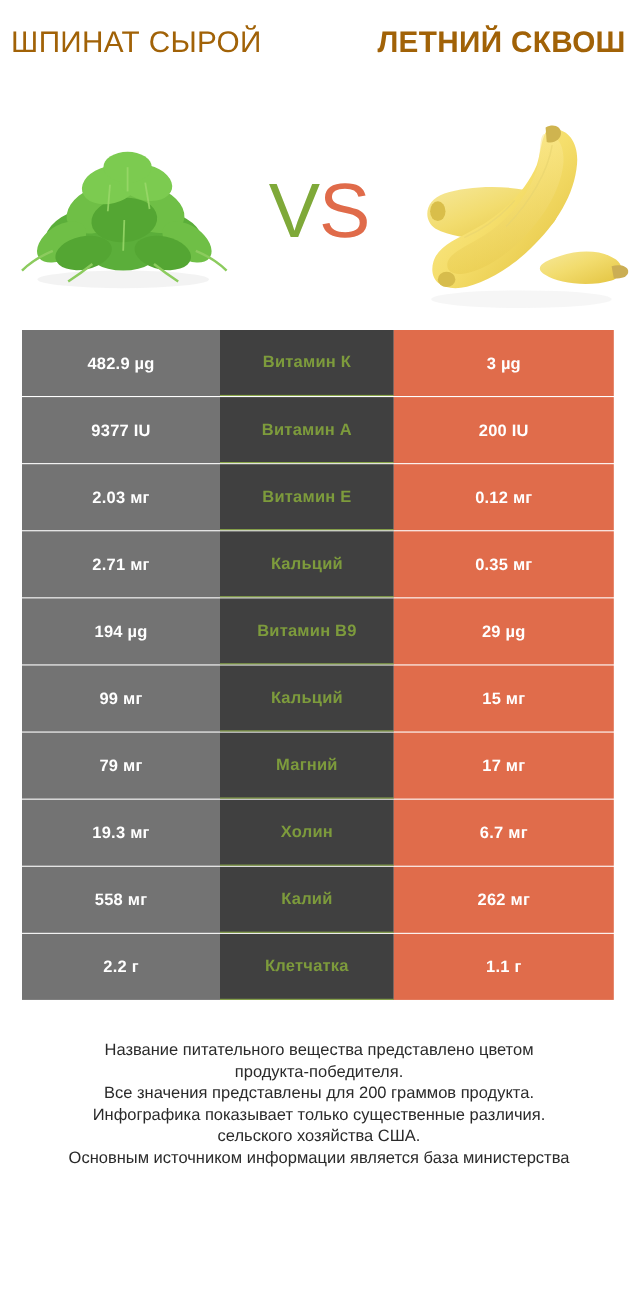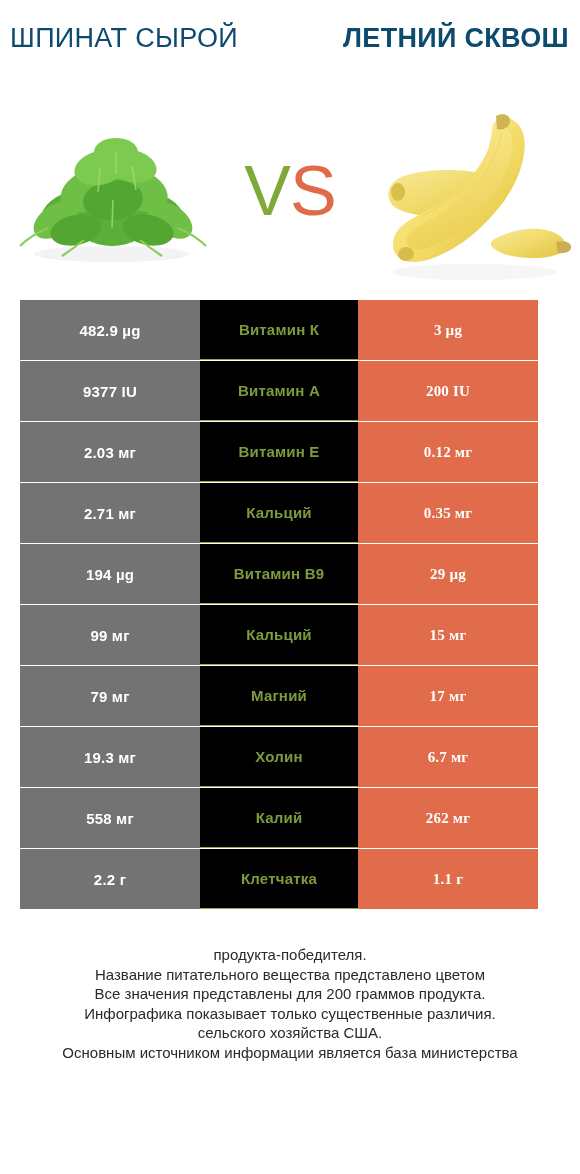--- a/index.html
+++ b/index.html
@@ -27,21 +27,21 @@
     height: 88px;
     box-sizing: border-box;
   }
   .title {
     width: 232px;
     text-align: center;
     font-size: 27px;
     line-height: 33px;
     letter-spacing: 0.3px;
     font-weight: 400;
-    color: #0c4a6e;
+    color: #a16207;
     text-transform: uppercase;
     font-family: "Liberation Sans", "DejaVu Sans", sans-serif;
   }
   .title.left  { margin-left: 8px; }
   .title.right { margin-right: 8px; font-weight: bold; }
 
   
   .hero {
     position: relative;
     height: 212px;
@@ -98,30 +98,29 @@
     letter-spacing: 0.2px;
     box-sizing: border-box;
   }
   .cell.left {
     width: 180px;
     background: #737373;
     color: #ffffff;
   }
   .cell.mid {
     width: 158px;
-    background: #000000;
+    background: #404040;
     color: #7D9B3C;
     border-bottom: 1px solid #8BA84A;
   }
   .row:first-child .cell.mid { border-top: 0; }
   .cell.right {
-    width: 180px;
+    width: 200px;
     background: #E06C4B;
     color: #ffffff;
-    font-family: Liberation Serif, serif;
   }
   .row:last-child { margin-bottom: 0; }
 
   
   .footer {
     margin: 36px auto 0 auto;
     width: 516px;
     text-align: center;
     font-size: 15px;
     line-height: 19.5px;
@@ -269,19 +268,19 @@
     <div class="cell right">262 мг</div>
   </div>
   <div class="row">
     <div class="cell left">2.2 г</div>
     <div class="cell mid">Клетчатка</div>
     <div class="cell right">1.1 г</div>
   </div>
 </div>
 
 <div class="footer">
+  <p>Название питательного вещества представлено цветом</p>
   <p>продукта-победителя.</p>
-  <p>Название питательного вещества представлено цветом</p>
   <p>Все значения представлены для 200 граммов продукта.</p>
   <p>Инфографика показывает только существенные различия.</p>
   <p>сельского хозяйства США.</p>
   <p>Основным источником информации является база министерства</p>
 </div>
 
 </body></html>

